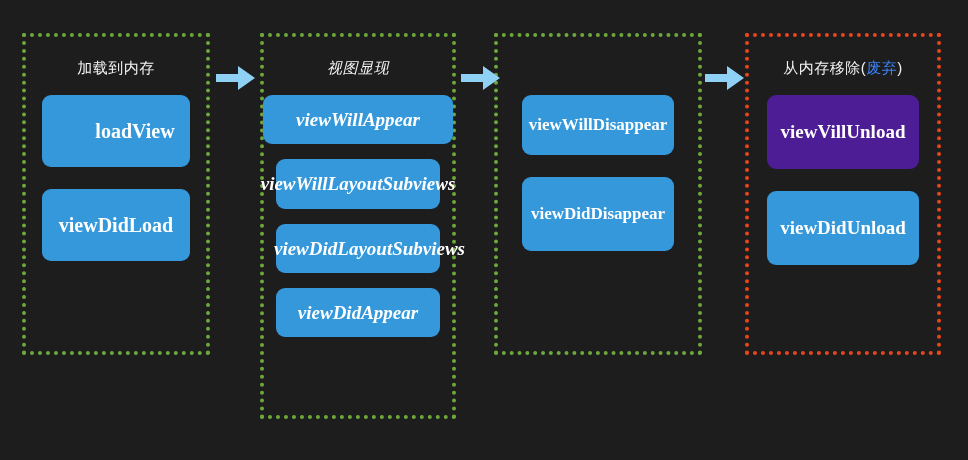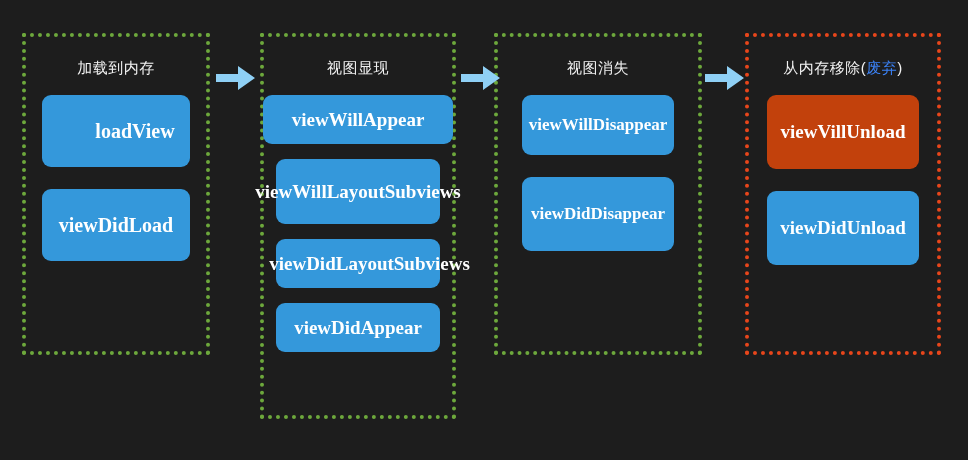--- a/index.html
+++ b/index.html
@@ -83,40 +83,39 @@
 <body>
 
 <div id="diagram" style="background: rgb(29, 29, 29); width: 968px; height: 460px;">
     <div class="stage green" style="left: 22px; top: 33px; width: 188px; height: 322px; border-color: rgb(109, 168, 60);">
       <div class="stage-title"><span>加载到内存</span></div>
       <div class="boxes">
         <div class="method-box" style="width: 148px; height: 72px; font-size: 20px; margin-bottom: 22px; background: rgb(52, 152, 219); color: rgb(255, 255, 255); padding-left: 44px;">loadView</div>
         <div class="method-box" style="width: 148px; height: 72px; font-size: 20px; margin-bottom: 7px; background: rgb(52, 152, 219); color: rgb(255, 255, 255);">viewDidLoad</div>
       </div>
     </div>
-    <div class="stage green" style="left: 260px; top: 33px; width: 196px; height: 386px; border-color: rgb(109, 168, 60);">
+    <div class="stage green" style="left: 260px; top: 33px; width: 196px; height: 386px; border-color: rgb(109, 168, 60); font-style: italic;">
       <div class="stage-title"><span>视图显现</span></div>
       <div class="boxes">
         <div class="method-box" style="width: 190px; height: 49px; font-size: 19px; margin-bottom: 15px; background: rgb(52, 152, 219); color: rgb(255, 255, 255);">viewWillAppear</div>
-        <div class="method-box" style="width: 164px; height: 65px; font-size: 19px; margin-bottom: 15px; background: rgb(52, 152, 219); color: rgb(255, 255, 255);">viewWillLayoutSubviews</div>
+        <div class="method-box" style="width: 164px; height: 50px; font-size: 19px; margin-bottom: 15px; background: rgb(52, 152, 219); color: rgb(255, 255, 255);">viewWillLayoutSubviews</div>
         <div class="method-box" style="width: 164px; height: 49px; font-size: 19px; margin-bottom: 15px; background: rgb(52, 152, 219); color: rgb(255, 255, 255); padding-left: 29px;">viewDidLayoutSubviews</div>
         <div class="method-box" style="width: 164px; height: 49px; font-size: 19px; margin-bottom: 0px; background: rgb(52, 152, 219); color: rgb(255, 255, 255);">viewDidAppear</div>
       </div>
     </div>
     <div class="stage green" style="left: 494px; top: 33px; width: 208px; height: 322px; border-color: rgb(109, 168, 60);">
-      <div class="stage-title"><span>视图消失</span></div>
       <div class="boxes">
         <div class="method-box" style="width: 152px; height: 60px; font-size: 17px; margin-bottom: 22px; background: rgb(52, 152, 219); color: rgb(255, 255, 255);">viewWillDisappear</div>
         <div class="method-box" style="width: 152px; height: 74px; font-size: 17px; margin-bottom: 0px; background: rgb(52, 152, 219); color: rgb(255, 255, 255);">viewDidDisappear</div>
       </div>
     </div>
     <div class="stage red" style="left: 745px; top: 33px; width: 196px; height: 322px; border-color: rgb(232, 70, 27);">
       <div class="stage-title"><span>从内存移除(</span><span class="accent">废弃</span><span>)</span></div>
       <div class="boxes">
-        <div class="method-box" style="width: 152px; height: 74px; font-size: 19px; margin-bottom: 22px; background: #c2410c; color: rgb(255, 255, 255);">viewVillUnload</div>
+        <div class="method-box" style="width: 152px; height: 74px; font-size: 19px; margin-bottom: 22px; background: #4c1d95; color: rgb(255, 255, 255);">viewVillUnload</div>
         <div class="method-box" style="width: 152px; height: 74px; font-size: 19px; margin-bottom: 4px; background: rgb(52, 152, 219); color: rgb(255, 255, 255);">viewDidUnload</div>
       </div>
     </div>
     <div class="arrow" style="left: 216px; top: 63px;">
       <svg width="40" height="30" viewBox="0 0 40 30" xmlns="http://www.w3.org/2000/svg">
         <path d="M0 11 L22 11 L22 3 L39 15 L22 27 L22 19 L0 19 Z" fill="#8FD0F5"></path>
       </svg>
     </div>
     <div class="arrow" style="left: 461px; top: 63px;">
       <svg width="40" height="30" viewBox="0 0 40 30" xmlns="http://www.w3.org/2000/svg">

